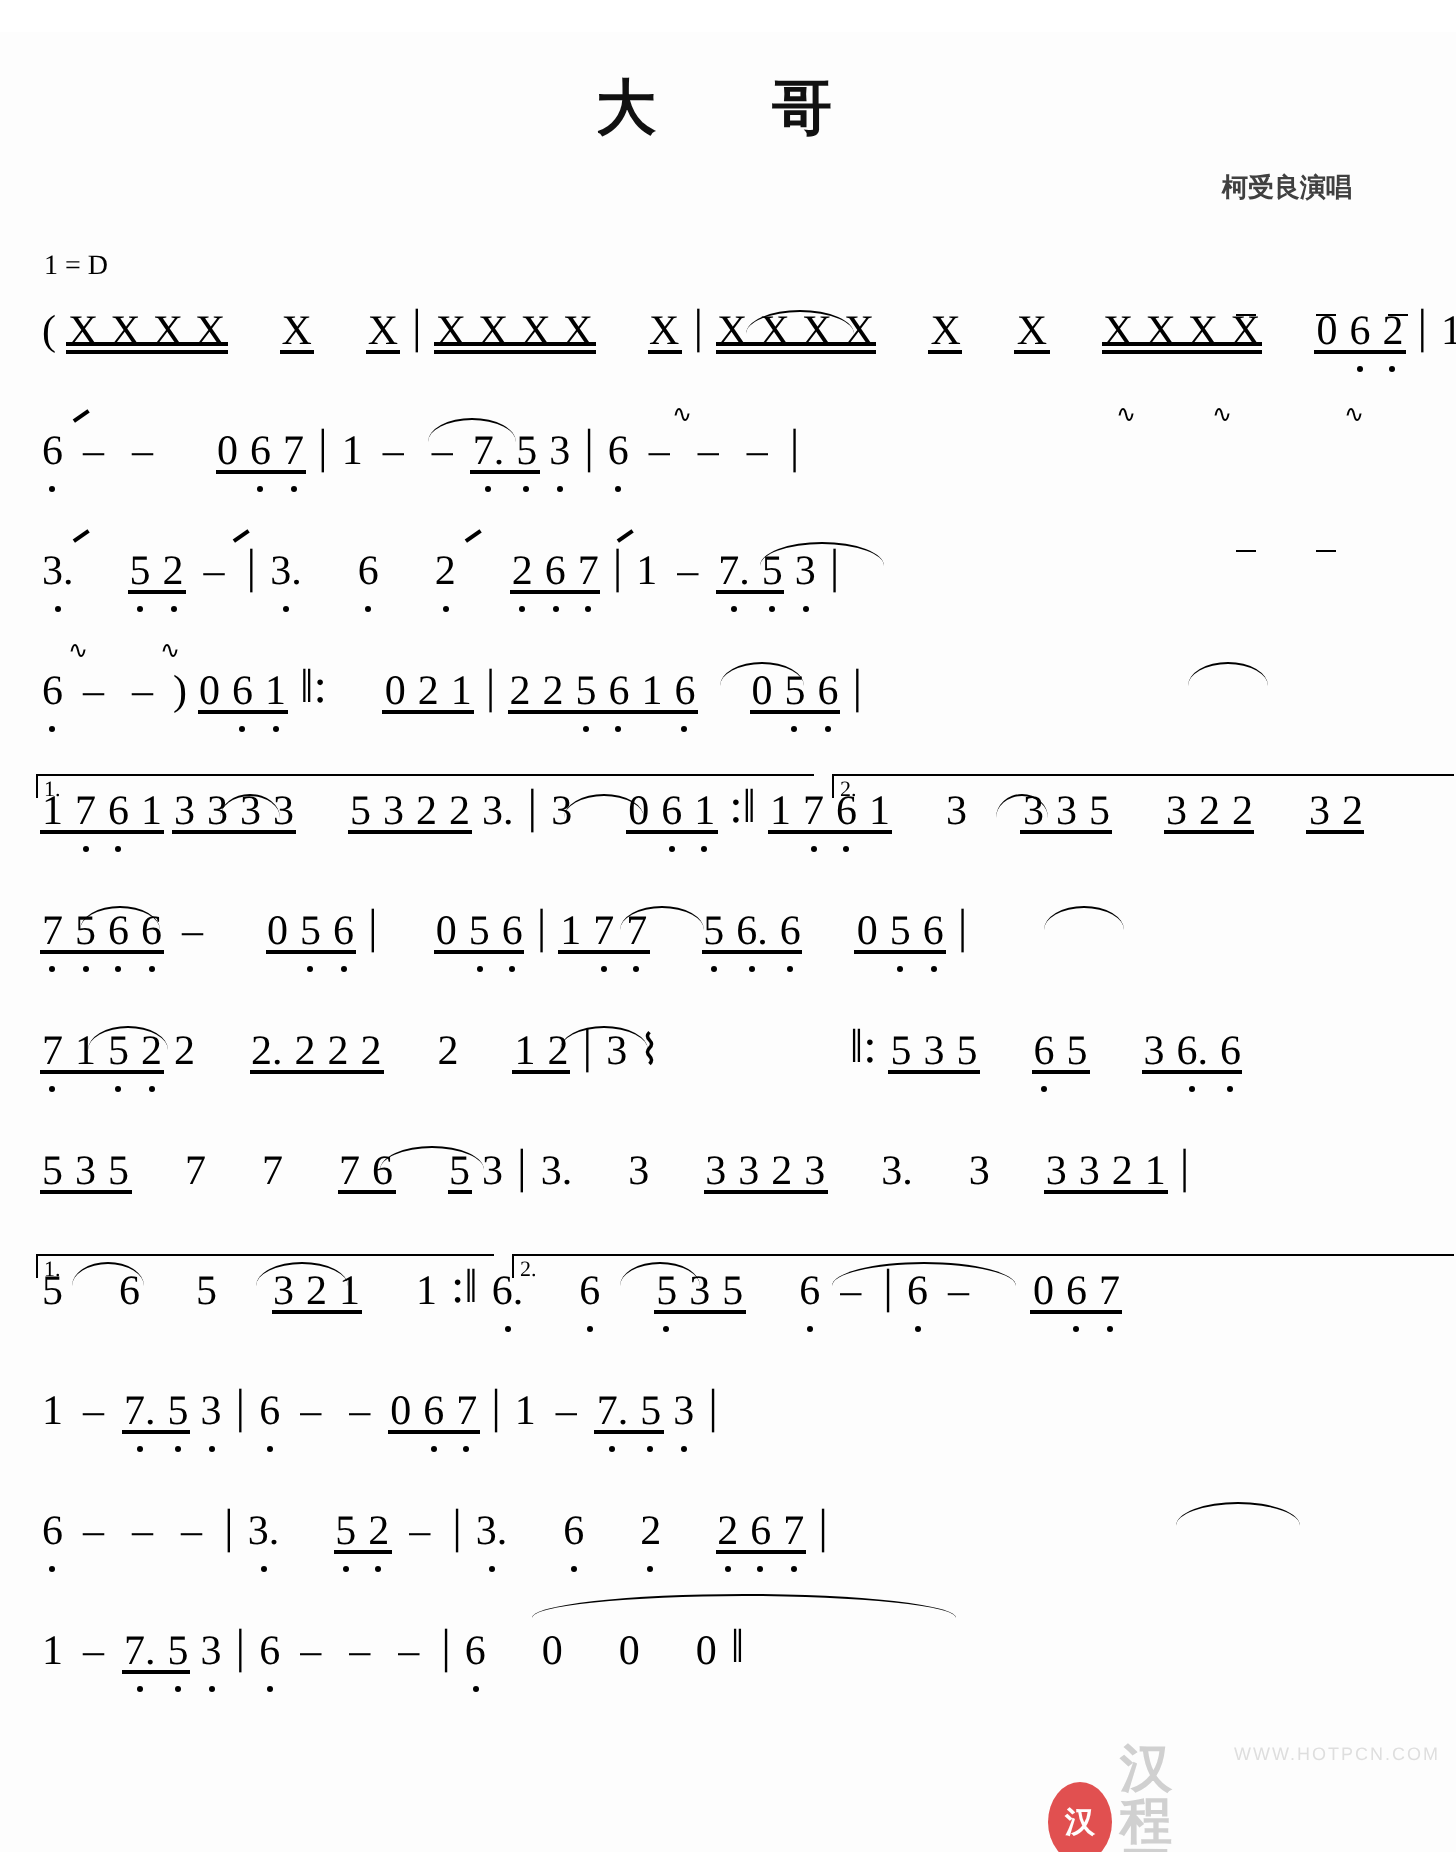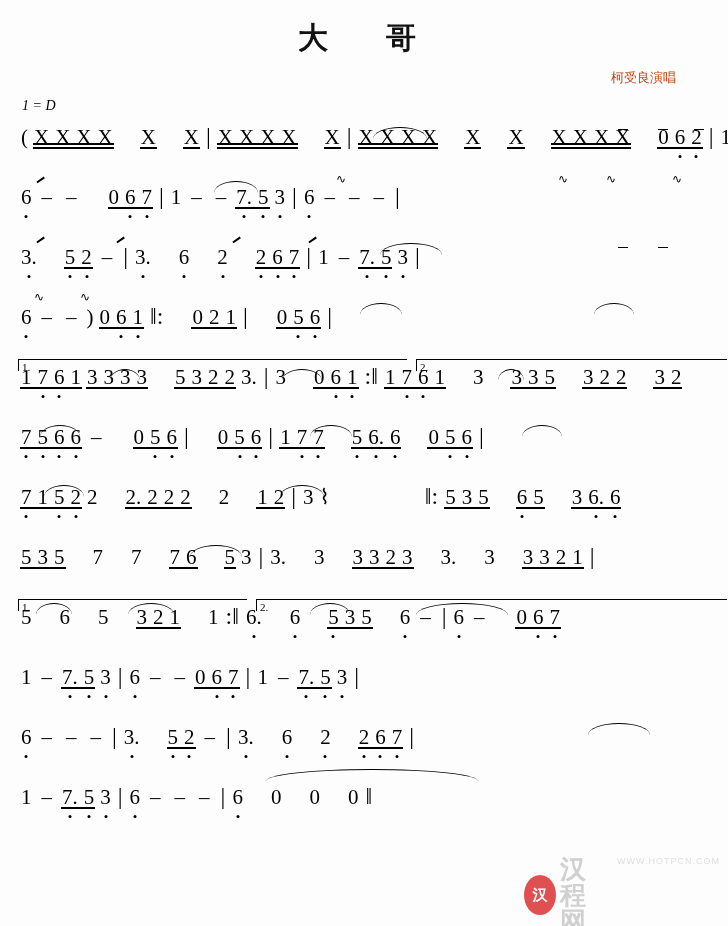--- a/index.html
+++ b/index.html
@@ -22,36 +22,36 @@
     background: #fdfdfd;
   }
   .title {
     text-align: center;
     font-family: "DejaVu Sans", sans-serif;
     font-size: 30px;
     font-weight: bold;
     letter-spacing: 14px;
     padding-top: 18px;
     color: #111;
+    margin-top: 16px;
   }
   .composer {
     text-align: right;
     padding-right: 52px;
     font-family: "DejaVu Sans", sans-serif;
     font-size: 13px;
-    font-weight: normal;
+    font-weight: bold;
     margin-top: 10px;
-    color: #c2410c;
+    color: #404040;
   }
   .keyblock {
-    margin-top: 8px;
+    margin-top: 20px;
     margin-left: 22px;
     font-size: 14px;
     line-height: 1.55;
-    font-style: italic;
   }
   .keyblock div {
     font-family: "Liberation Serif", serif;
   }
   .keyblock .cn {
     font-family: "DejaVu Sans", sans-serif;
     font-size: 13px;
   }
 
   
@@ -335,20 +335,23 @@
       <span class="tok">)</span>
       <span class="beamgrp">
         <span class="tok">0</span><span class="tok dotlow">6</span><span class="tok dotlow">1</span>
       </span>
       <span class="tok barline">‖:</span>
       <span class="tok space"></span>
       <span class="beamgrp">
         <span class="tok">0</span><span class="tok">2</span><span class="tok">1</span>
       </span>
       <span class="tok barline">|</span>
+      <span class="beamgrp">
+        <span class="tok">2</span><span class="tok">2</span><span class="tok dotlow">5</span><span class="tok dotlow">6</span><span class="tok">1</span><span class="tok dotlow">6</span>
+      </span>
       <span class="tok space"></span>
       <span class="beamgrp">
         <span class="tok">0</span><span class="tok dotlow">5</span><span class="tok dotlow">6</span>
       </span>
       <span class="tok barline">|</span>
       <span class="wiggle" style="left:16px; top:-10px;">∿</span>
       <span class="wiggle" style="left:62px; top:-10px;">∿</span>
       <span class="slur" style="left:342px; top:0px; width:42px;"></span>
       <span class="slur" style="left:576px; top:0px; width:40px;"></span>
     </div>

